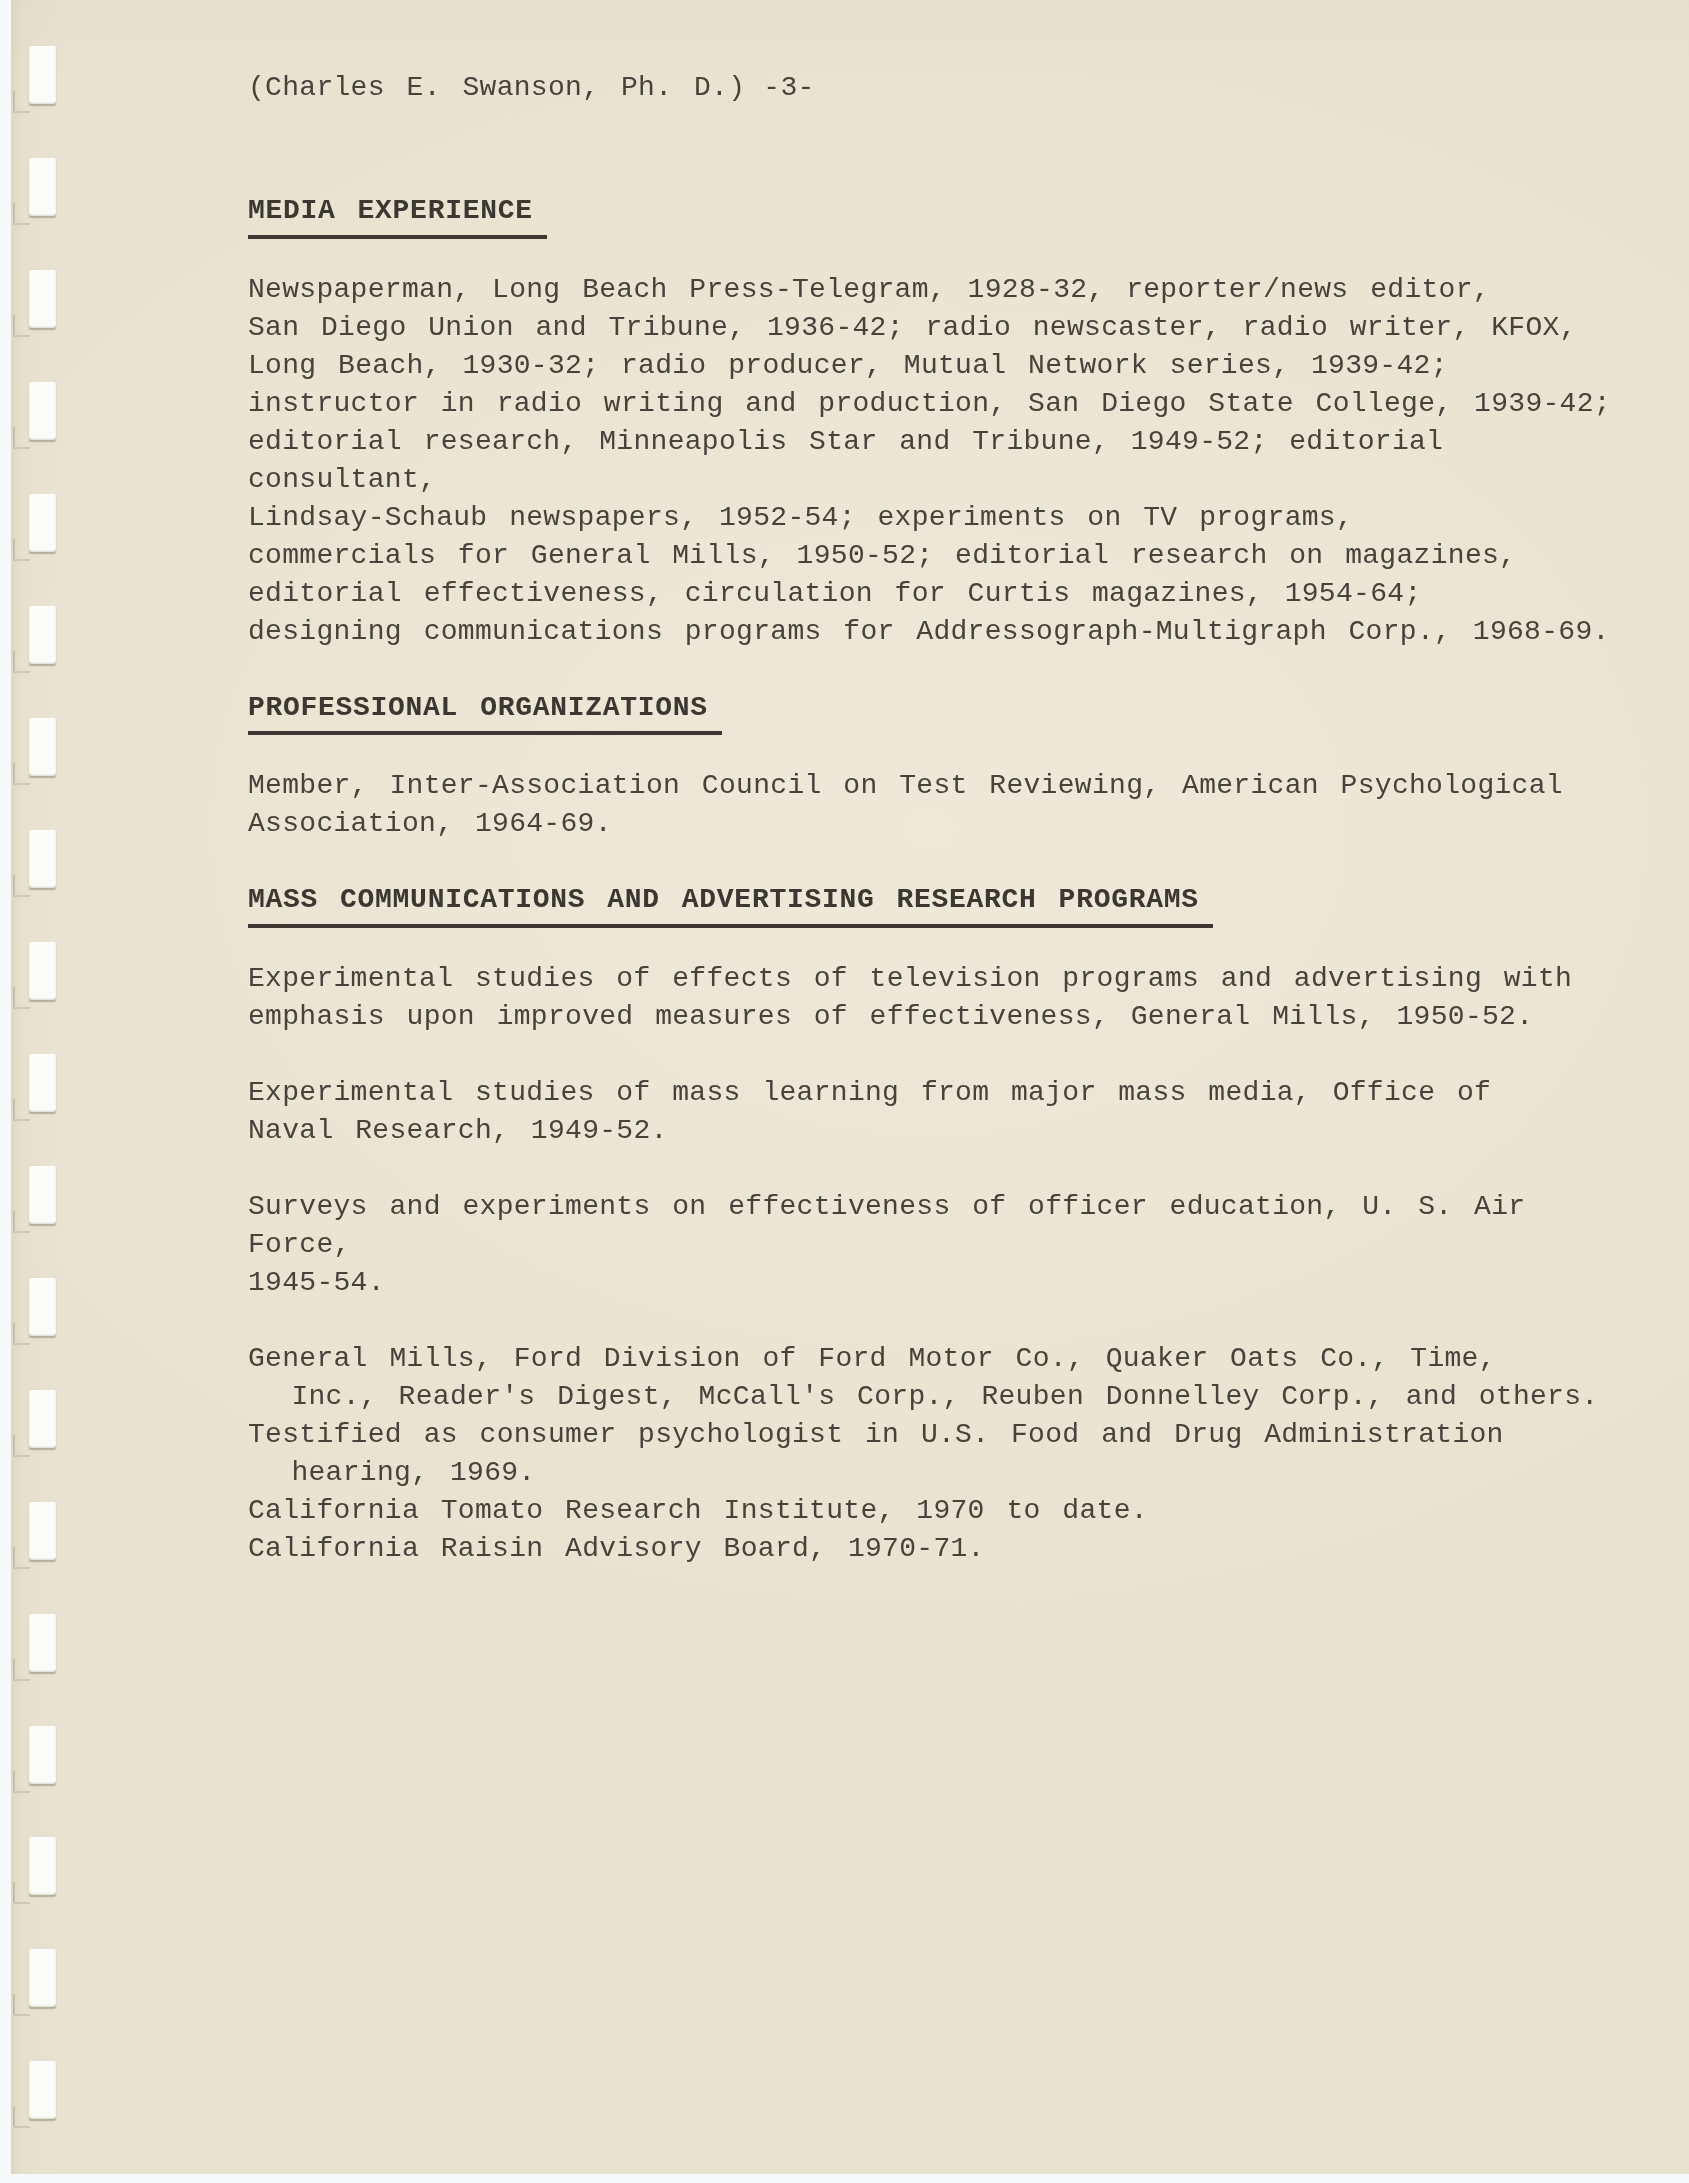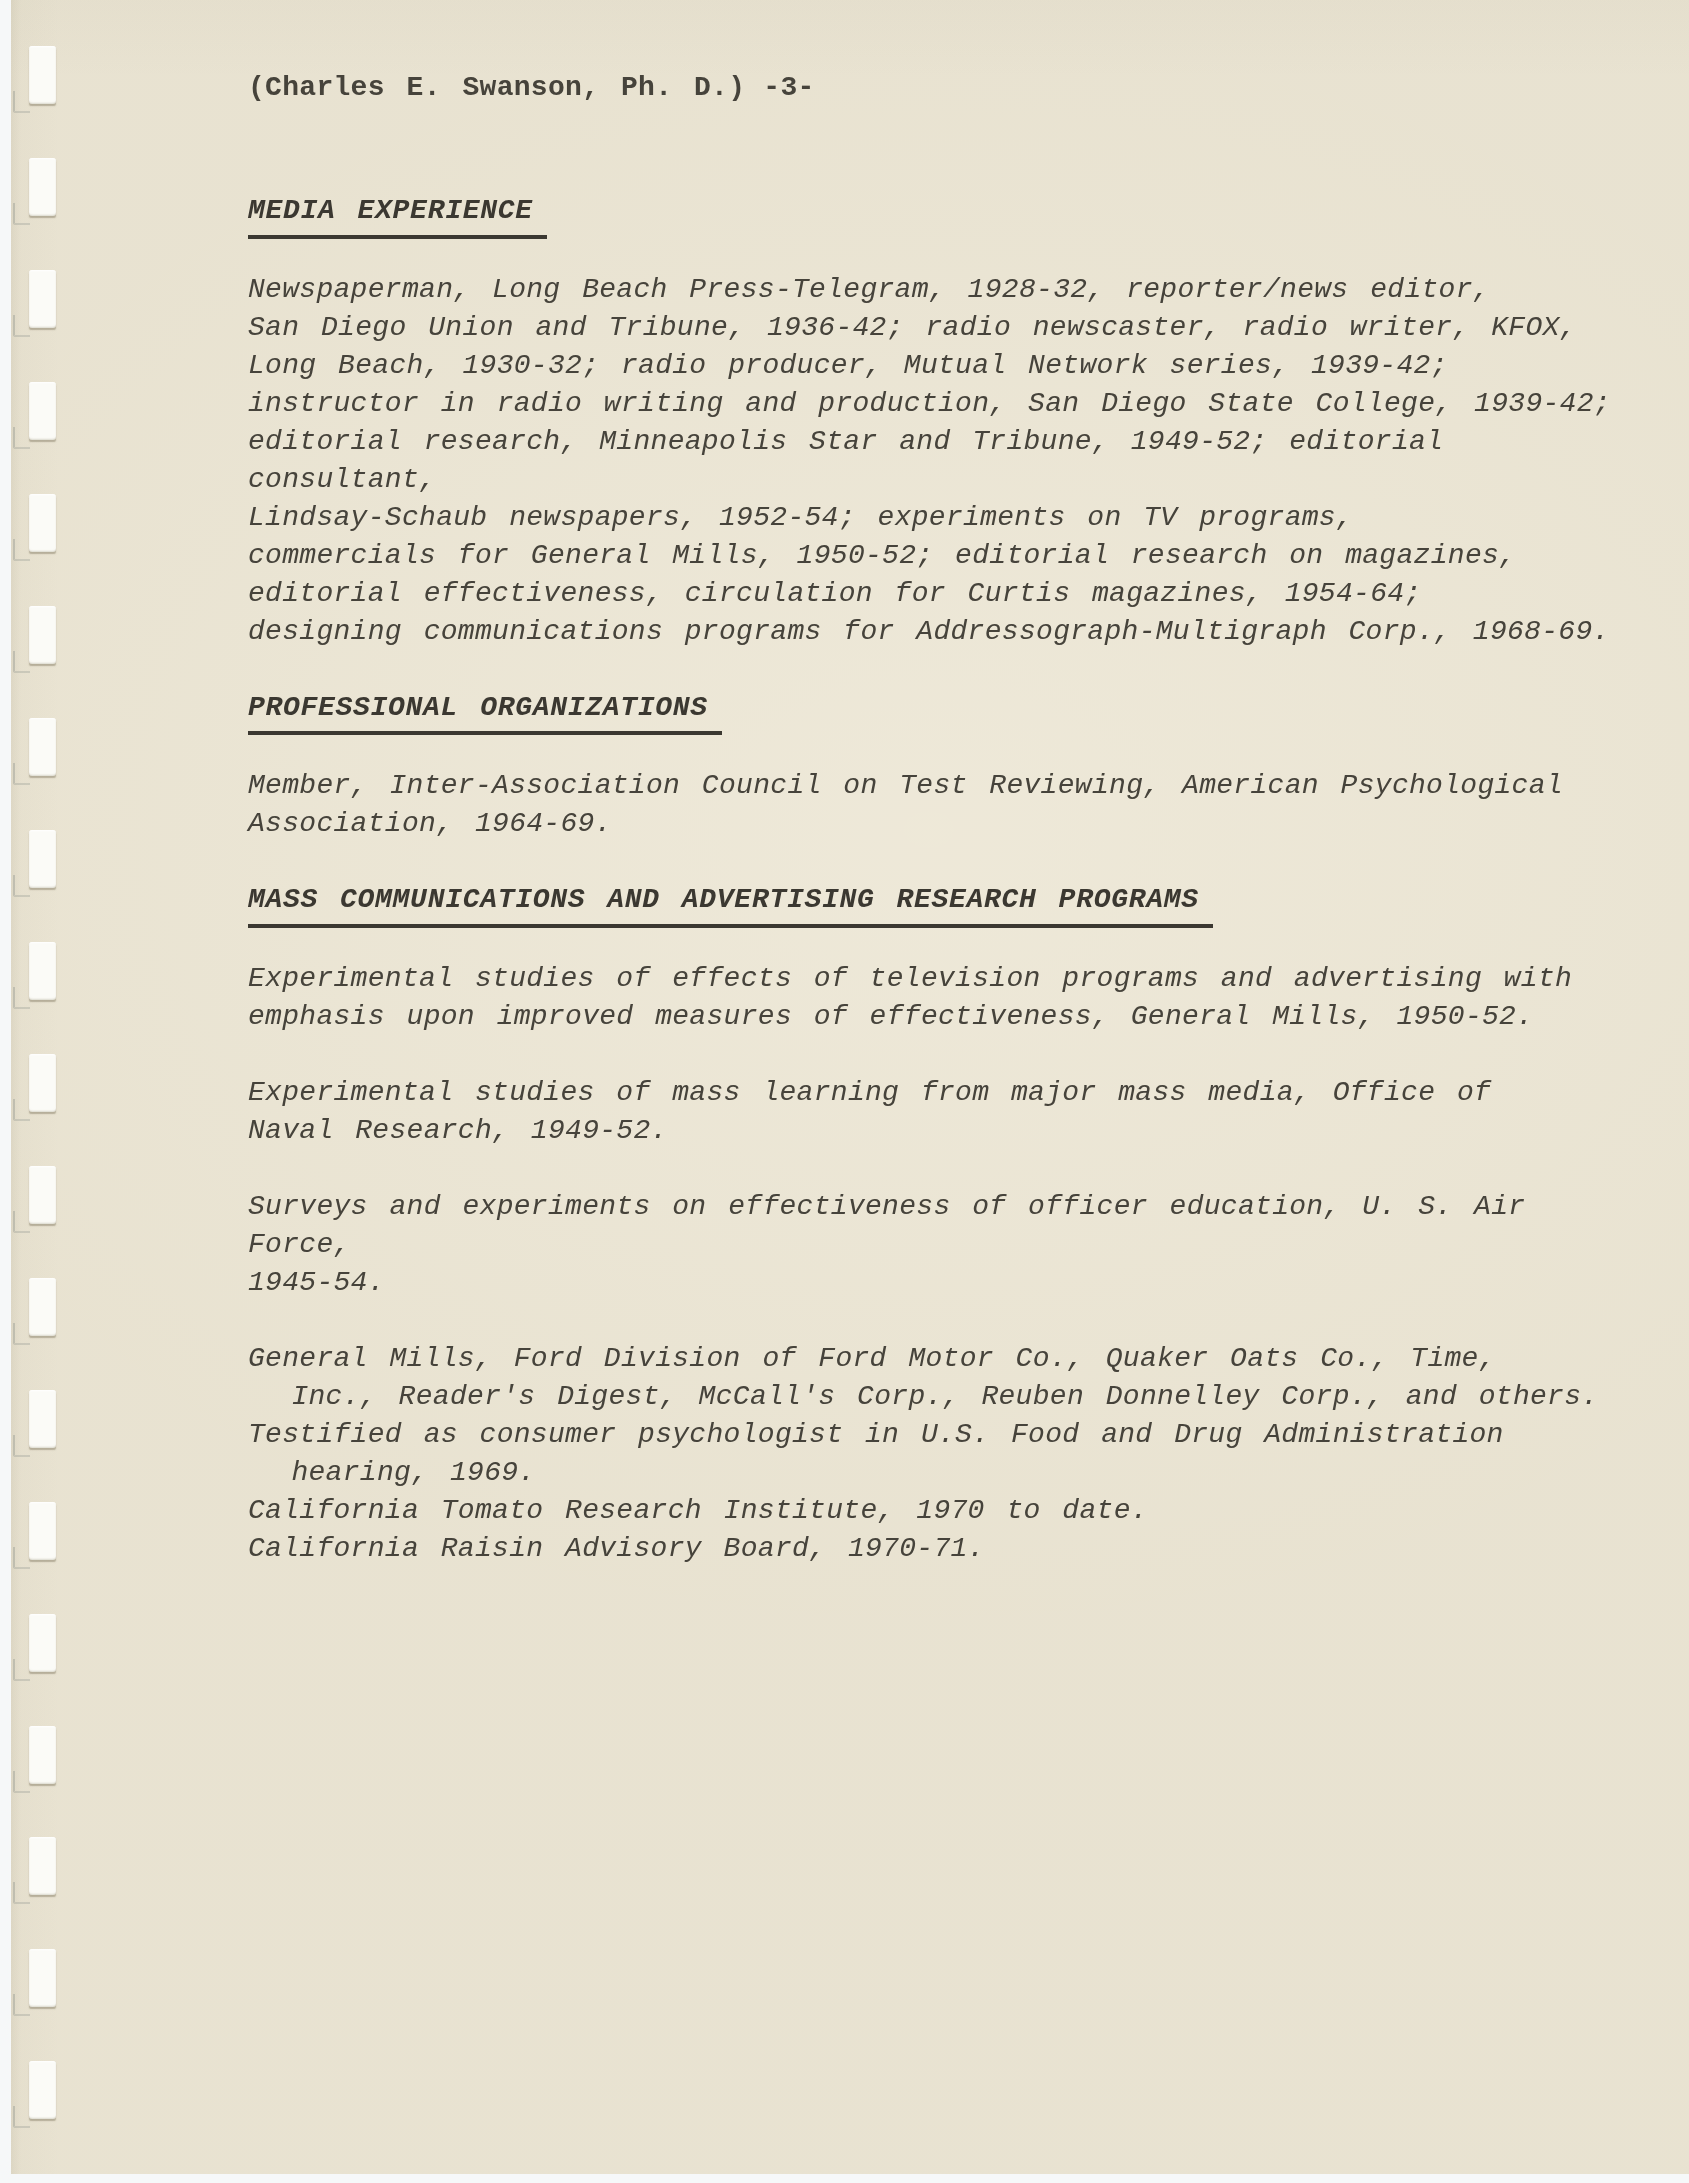--- a/index.html
+++ b/index.html
@@ -44,32 +44,32 @@
     border-bottom:2px solid rgba(140,145,140,0.30);
     border-bottom-left-radius:2.6px;
   }
 
   .content{
     position:absolute;left:248px;top:69px;width:1368px;
     color:var(--ink);
     font-size:28px;line-height:38px;
     word-spacing:4.6px;letter-spacing:0.3px;
   }
-  .header-line{display:flex;align-items:baseline;column-gap:78px;font-weight:700;gap:18px;}
+  .header-line{display:flex;align-items:baseline;column-gap:78px;font-weight:400;gap:18px;}
   h2{
     font-size:28px;line-height:38px;font-weight:700;color:var(--heading_ink);
     margin:0 0 32px 0;letter-spacing:0.7px;
   }
   h2.first{margin-top:85px;}
   h2 .hl{
     display:inline-block;border-bottom:4px solid var(--heading_ink);
     padding:0 14.6px 4.6px 0;
   }
   p{white-space:pre-wrap;margin:0 0 38px 0;}
-  [data-name="section"]{margin:0;font-style:italic;}
+  [data-name="section"]{margin:0;}
 </style>
 </head>
 <body>
 
 <div class="paper-tone" data-name="paper-texture"></div>
 <div class="edge-shade" data-name="paper-edge-shadow"></div>
 <div class="bed-left" data-name="scanner-bed-left-edge"></div>
 <div class="bed-bottom" data-name="scanner-bed-bottom-edge"></div>
 
 <div id="holes" data-name="binder-hole-strip">

